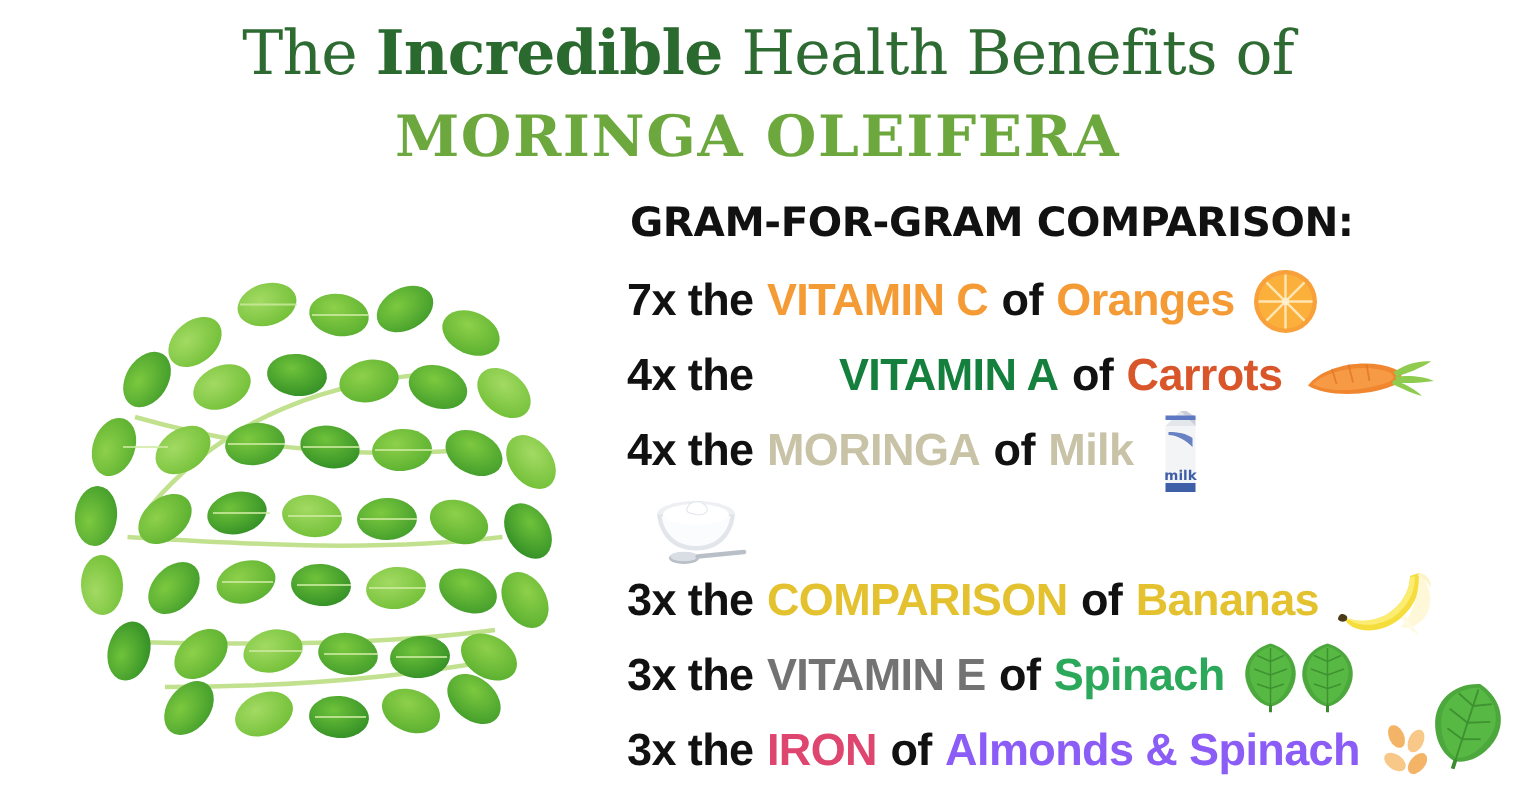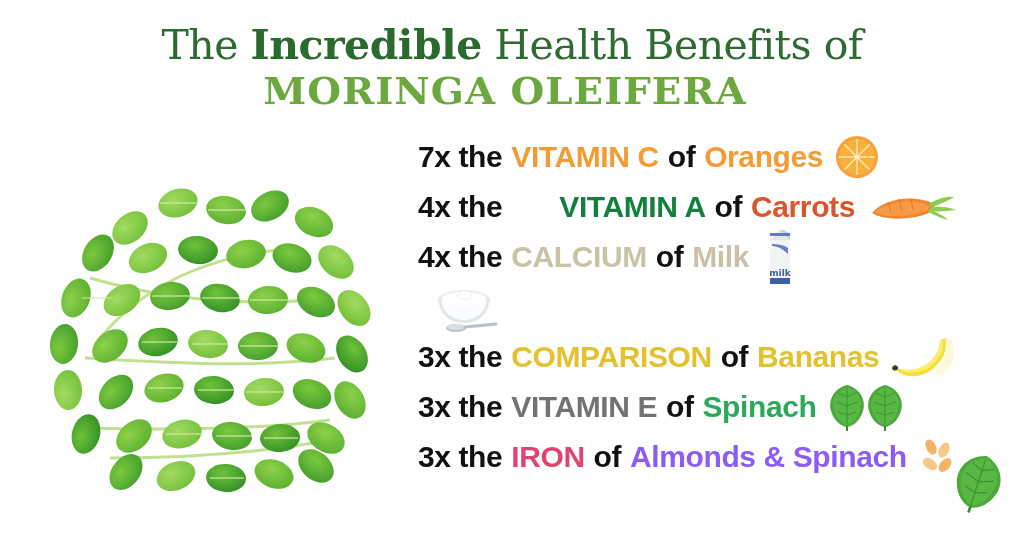--- a/index.html
+++ b/index.html
@@ -13,21 +13,21 @@
     height: 536px;
     background: #ffffff;
     overflow: hidden;
     font-family: "Liberation Sans", sans-serif;
   }
 
   
   .title-line1 {
     position: absolute;
     left: 0;
-    top: 20px;
+    top: 10px;
     width: 1024px;
     text-align: center;
     font-family: "DejaVu Serif", serif;
     font-size: 41px;
     line-height: 50px;
     color: #2E6B33;
     letter-spacing: -0.5px;
     white-space: nowrap;
   }
   .title-line1 .t-strong {
@@ -223,20 +223,21 @@
             <path d="M186 278 L222 278"></path>
           <path d="M234 280 L268 280"></path>
             <path d="M180 320 L214 320"></path>
         </g>
       </g>
     </svg>
   </div>
 
   <div class="facts-col">
 
+    <div class="facts-heading">GRAM-FOR-GRAM COMPARISON:</div>
 
     <div class="fact-row">
       <div class="fact-text">
         <span class="mult">7x</span>
         <span class="the">the</span>
         <span class="nutrient" style="color: rgb(245, 155, 54);">VITAMIN C</span>
         <span class="of">of</span>
         <span class="foodname" style="color: rgb(245, 155, 54);">Oranges</span>
       </div>
       <div class="fact-icons">
@@ -281,21 +282,21 @@
             </g>
           </svg>
         </span>
       </div>
     </div>
 
     <div class="fact-row">
       <div class="fact-text">
         <span class="mult">4x</span>
         <span class="the">the</span>
-        <span class="nutrient" style="color: rgb(200, 194, 166);">CALCIUM</span>
+        <span class="nutrient" style="color: rgb(200, 194, 166);">MORINGA</span>
         <span class="of">of</span>
         <span class="foodname" style="color: rgb(200, 194, 166);">Milk</span>
       </div>
       <div class="fact-icons">
         <span>
           <svg width="40" height="58" viewBox="0 0 40 58" xmlns="http://www.w3.org/2000/svg">
             <path d="M10 12 L30 12 L30 56 L10 56 Z" fill="#F3F4F6"></path>
             <path d="M10 12 L20 2 L30 12 Z" fill="#E3E6EB"></path>
             <path d="M20 2 L30 12 L30 6 L24 2 Z" fill="#C9CED6"></path>
             <rect x="10" y="5" width="20" height="3" fill="#5E79C4"></rect>

